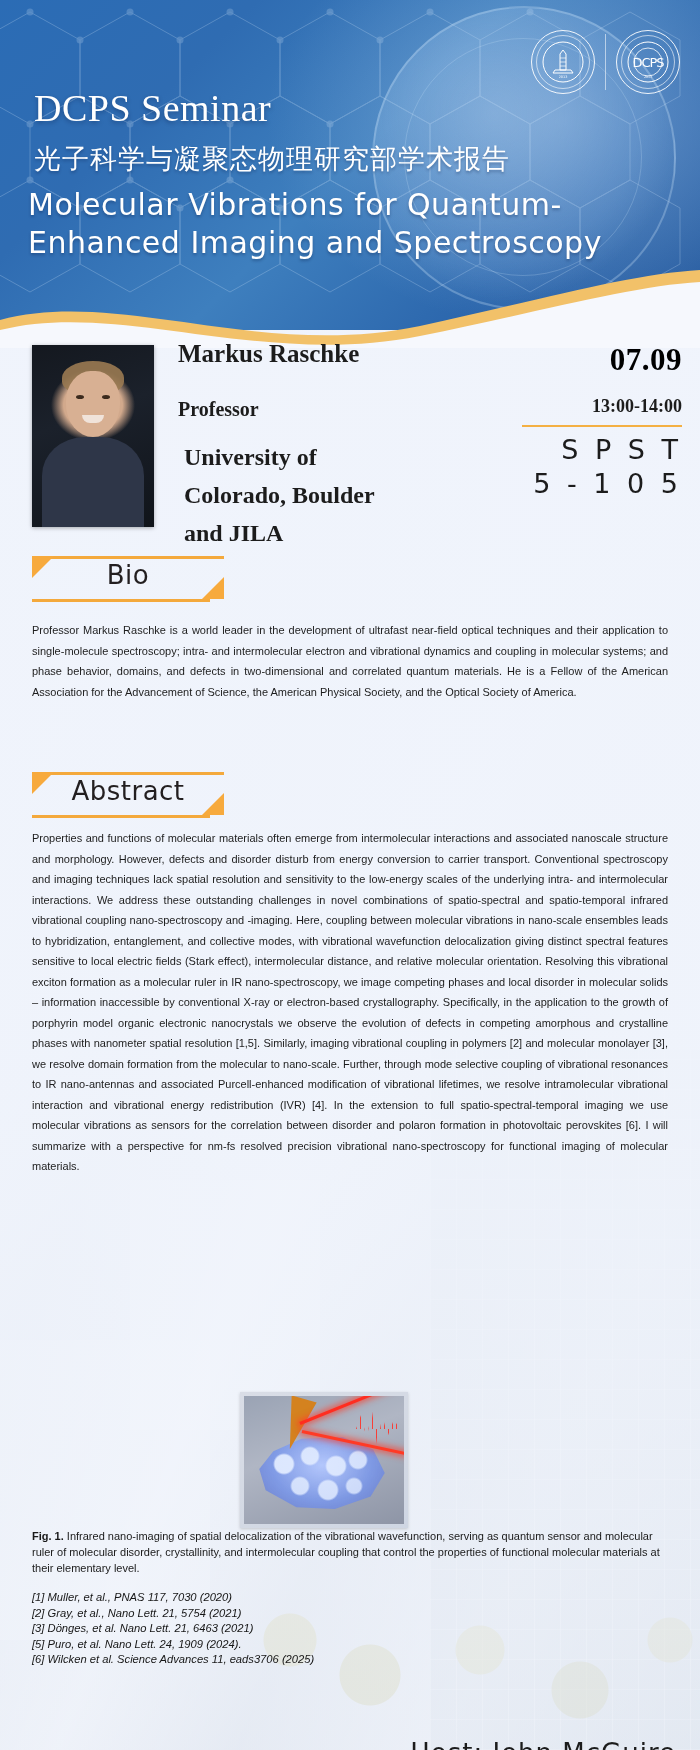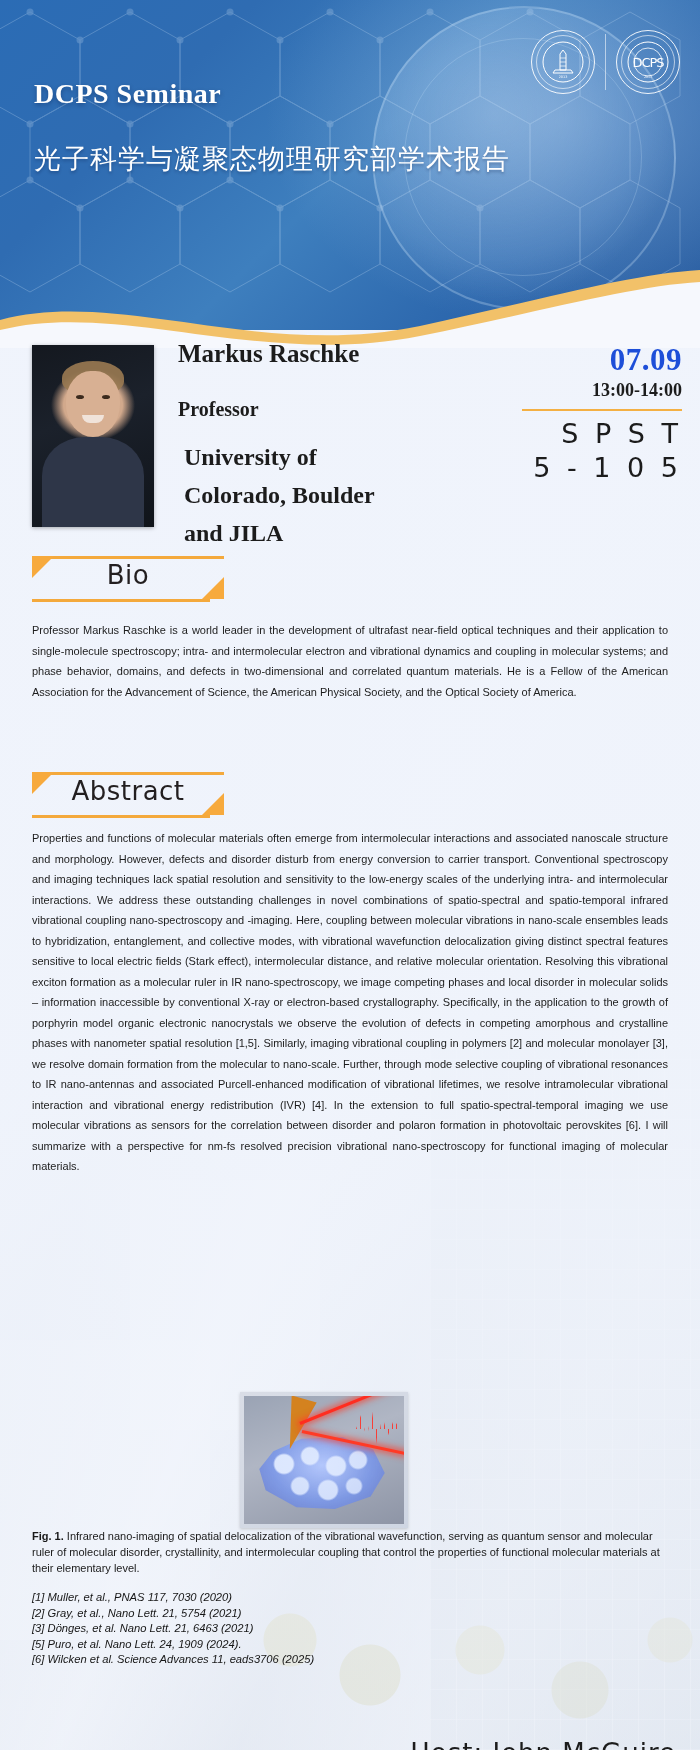--- a/index.html
+++ b/index.html
@@ -68,22 +68,22 @@
   }
 
   .logos{position:absolute;right:20px;top:30px;display:flex;align-items:center;gap:10px;}
   .logo-seal{width:62px;height:62px;border-radius:50%;border:1.6px solid rgba(255,255,255,.9);
     display:flex;align-items:center;justify-content:center;position:relative;}
   .logo-seal::after{content:"";position:absolute;left:4px;top:4px;right:4px;bottom:4px;
     border-radius:50%;border:1px solid rgba(255,255,255,.6);}
   .logo-div{width:1px;height:56px;background:rgba(255,255,255,.55);}
 
   .h-title{
-    position:absolute;left:34px;top:78px;
-    font-family:"Liberation Serif", serif;font-weight:bold;font-size:28px;color:#ffffff;
+    position:absolute;left:34px;top:86px;
+    font-family:"Liberation Serif", serif;font-weight:normal;font-size:38px;color:#ffffff;
     letter-spacing:.5px;text-shadow:0 2px 4px rgba(0,20,60,.35);
   }
   .h-cn{
     position:absolute;left:34px;top:141px;
     font-family:"DejaVu Sans", sans-serif;font-size:27px;color:#ffffff;letter-spacing:1px;
     text-shadow:0 2px 3px rgba(0,20,60,.3);
   }
   .h-en{
     position:absolute;left:28px;top:186px;width:648px;
     font-family:"DejaVu Sans", sans-serif;font-size:30px;line-height:38px;color:#ffffff;
@@ -117,22 +117,22 @@
   .sp-title{
     position:absolute;left:178px;top:58px;
     font-family:"Liberation Serif", serif;font-weight:bold;font-size:20px;color:#1c1c1c;
   }
   .sp-affil{
     position:absolute;left:184px;top:98px;width:220px;
     font-family:"Liberation Serif", serif;font-weight:bold;font-size:24px;line-height:38px;color:#1c1c1c;
   }
 
   .dt-block{position:absolute;right:18px;top:2px;width:185px;text-align:right;}
-  .dt-date{font-family:"Liberation Serif", serif;font-weight:bold;font-size:31px;color:#1d4ed8;letter-spacing:.5px;}
-  .dt-time{font-family:"Liberation Serif", serif;font-weight:bold;font-size:18px;color:#1c1c1c;margin-top:2px;}
+  .dt-date{font-family:"Liberation Serif", serif;font-weight:bold;font-size:31px;color:#000000;letter-spacing:.5px;}
+  .dt-time{font-family:"Liberation Serif", serif;font-weight:bold;font-size:18px;color:#1c1c1c;margin-top:18px;}
   .dt-rule{height:2px;background:#f4b043;margin:8px 0 6px auto;width:160px;}
   .dt-venue{font-family:"DejaVu Sans", sans-serif;font-size:27px;line-height:34px;color:#1c1c1c;letter-spacing:4px;}
 
   
   .sec{position:absolute;left:32px;width:192px;height:46px;z-index:6;}
   .sec .bar-top{position:absolute;left:14px;top:0;width:178px;height:3px;background:#f4a93c;}
   .sec .bar-bot{position:absolute;left:0;top:43px;width:178px;height:3px;background:#f4a93c;}
   .sec .tri-l{position:absolute;left:0;top:0;width:0;height:0;
     border-left:22px solid #f7aa3d;border-bottom:22px solid transparent;}
   .sec .tri-r{position:absolute;right:0;top:21px;width:0;height:0;
@@ -280,20 +280,21 @@
           <circle cx="22" cy="22" r="20" fill="none" stroke="#ffffff" stroke-width="1"></circle>
           <circle cx="22" cy="22" r="14" fill="none" stroke="#ffffff" stroke-width=".8"></circle>
           <text x="22" y="27" font-size="13" fill="#ffffff" text-anchor="middle" font-family="DejaVu Sans, sans-serif" letter-spacing="-1">DCPS</text>
           <text x="22" y="38" font-size="3.2" fill="#ffffff" text-anchor="middle" font-family="DejaVu Sans, sans-serif">2013</text>
         </svg>
       </div>
     </div>
 
     <div class="h-title">DCPS Seminar</div>
     <div class="h-cn">光子科学与凝聚态物理研究部学术报告</div>
+    <div class="h-en">Molecular Vibrations for Quantum-Enhanced Imaging and Spectroscopy</div>
   </div>
 
   <svg class="wave" viewBox="0 0 700 80" preserveAspectRatio="none">
     <path d="M0 52 C 120 20, 260 92, 420 58 C 540 32, 630 6, 700 2 L700 80 L0 80 Z" fill="#f2c169"></path>
     <path d="M0 62 C 120 32, 260 100, 420 68 C 540 44, 630 18, 700 14 L700 80 L0 80 Z" fill="#f6f8fd"></path>
   </svg>
 
   <div class="speaker">
     <div class="photo">
       <div class="hair"></div>

